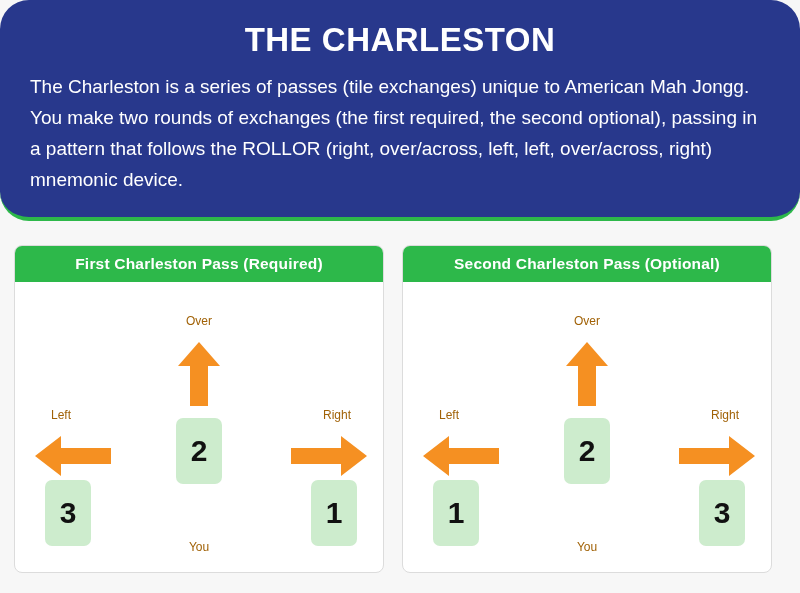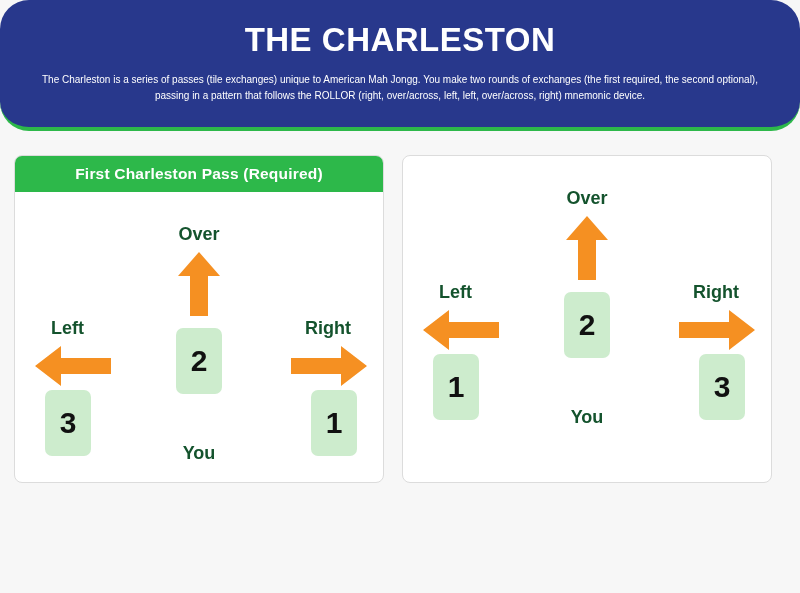--- a/index.html
+++ b/index.html
@@ -32,22 +32,22 @@
   }
   .header-title {
     text-align: center;
     font-size: 33px;
     font-weight: bold;
     letter-spacing: 0.5px;
     margin: 4px 0 14px 0;
     line-height: 1.1;
   }
   .header-desc {
-    text-align: center;
-    font-size: 10px;
+    text-align: left;
+    font-size: 19px;
     line-height: 1.62;
     margin: 0 auto;
     max-width: 740px;
     font-weight: normal;
   }
   
   .panels {
     display: flex;
     justify-content: center;
     gap: 18px;
@@ -72,23 +72,23 @@
     letter-spacing: 0.2px;
   }
   .panel-body {
     position: relative;
     height: 290px;
     box-sizing: border-box;
   }
   
   .lbl {
     position: absolute;
-    font-size: 18px;
-    font-weight: bold;
-    color: #14532d;
+    font-size: 12px;
+    font-weight: normal;
+    color: #a16207;
     white-space: nowrap;
   }
   .lbl-over { top: 32px; left: 50%; transform: translateX(-50%); }
   .lbl-you  { bottom: 18px; left: 50%; transform: translateX(-50%); text-align: right; }
   .lbl-left { top: 126px; left: 36px; }
   .lbl-right{ top: 126px; right: 32px; margin-left: 44px; }
 
   
   .tile {
     position: absolute;
@@ -153,20 +153,21 @@
         </div>
 
         <div class="tile tile-center">2</div>
         <div class="tile tile-left">3</div>
         <div class="tile tile-right">1</div>
 
       </div>
     </div>
 
     <div class="panel">
+      <div class="panel-header">Second Charleston Pass (Optional)</div>
       <div class="panel-body">
 
         <div class="lbl lbl-over">Over</div>
         <div class="lbl lbl-left">Left</div>
         <div class="lbl lbl-right">Right</div>
         <div class="lbl lbl-you">You</div>
 
         <div class="arrow arrow-up">
           <svg width="46" height="66" viewBox="0 0 46 66">
             <polygon points="23,2 44,26 32,26 32,66 14,66 14,26 2,26" fill="#f59022"></polygon>

